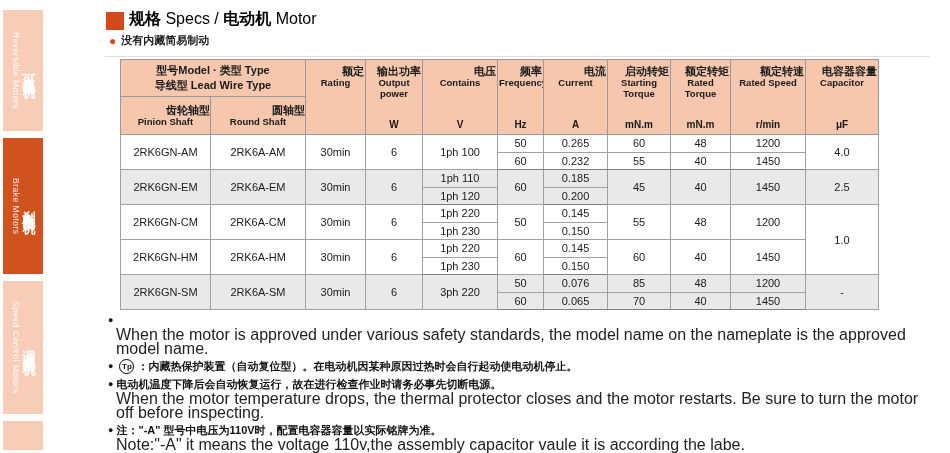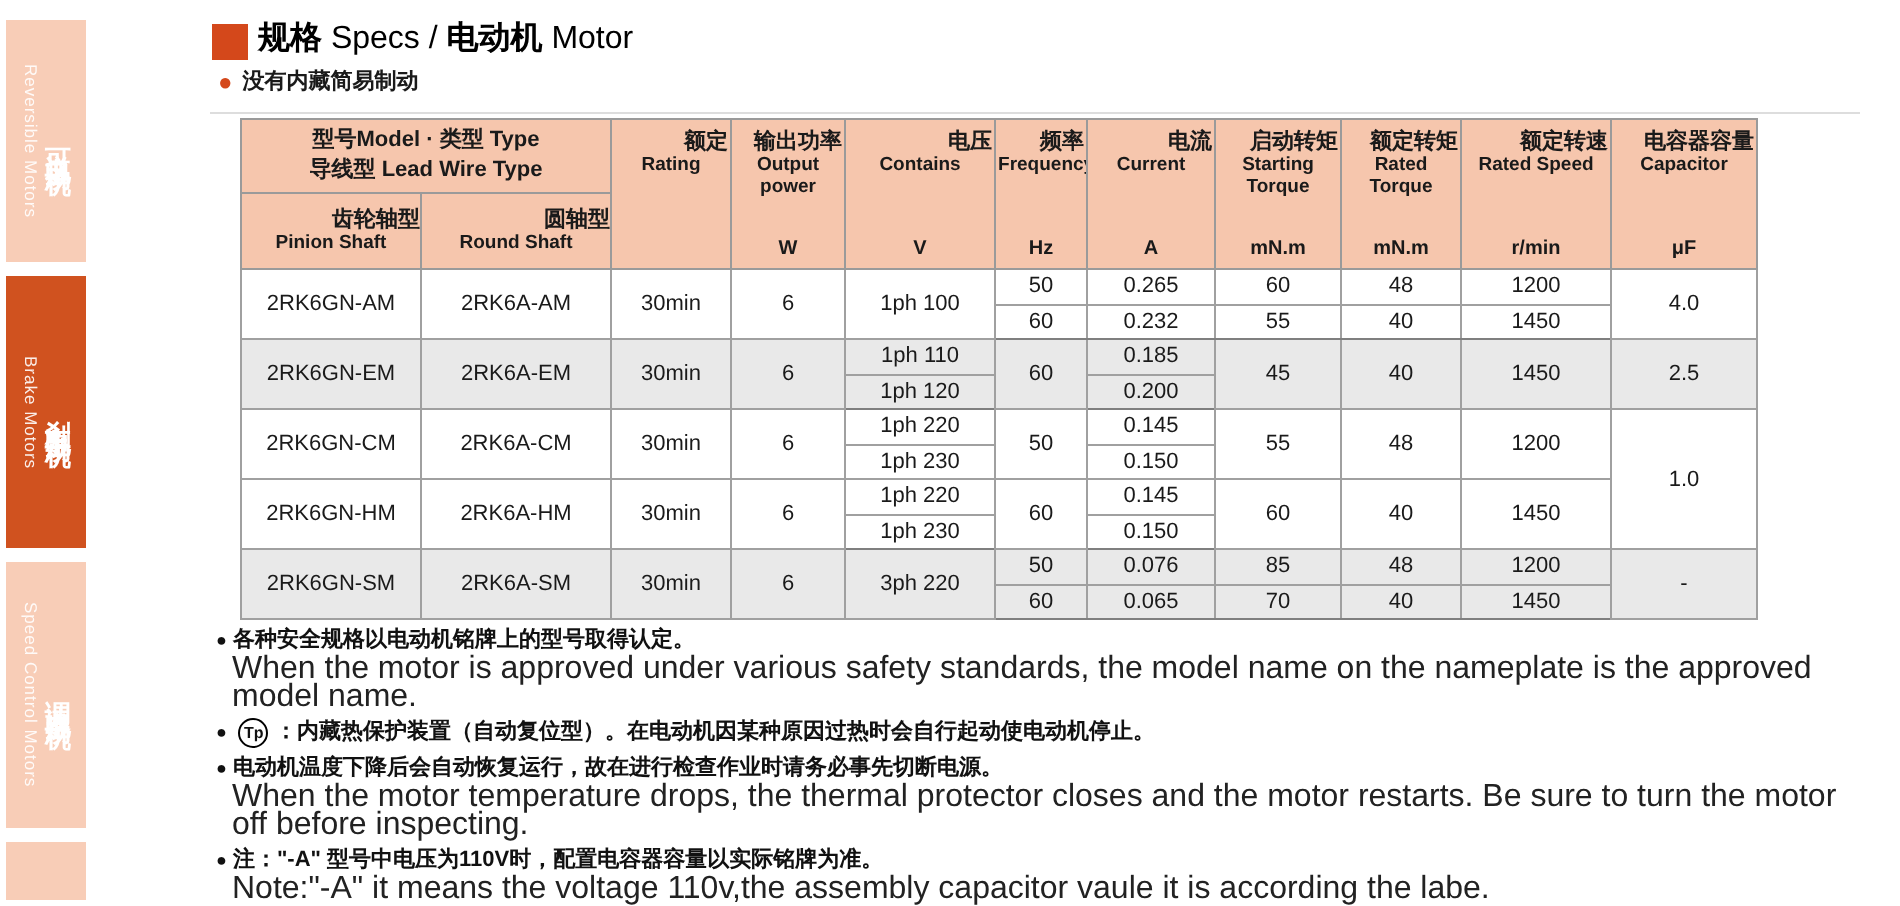--- a/index.html
+++ b/index.html
@@ -299,21 +299,20 @@
         <td>40</td>
         <td>1450</td>
       </tr>
     </tbody>
   </table>
 
   <div class="footnotes">
     <div class="fn">
       <div class="fn-zh">
           <span class="fn-bullet">●</span>
-          <span>各种安全规格以电动机铭牌上的型号取得认定。</span>
         </div>
       <div class="fn-en">When the motor is approved under various safety standards, the model name on the nameplate is the approved model name.</div>
     </div>
     <div class="fn">
       <div class="fn-zh">
           <span class="fn-bullet">●</span>
           <span class="tp-badge">Tp</span>
           <span>：内藏热保护装置（自动复位型）。在电动机因某种原因过热时会自行起动使电动机停止。</span>
         </div>
     </div>

